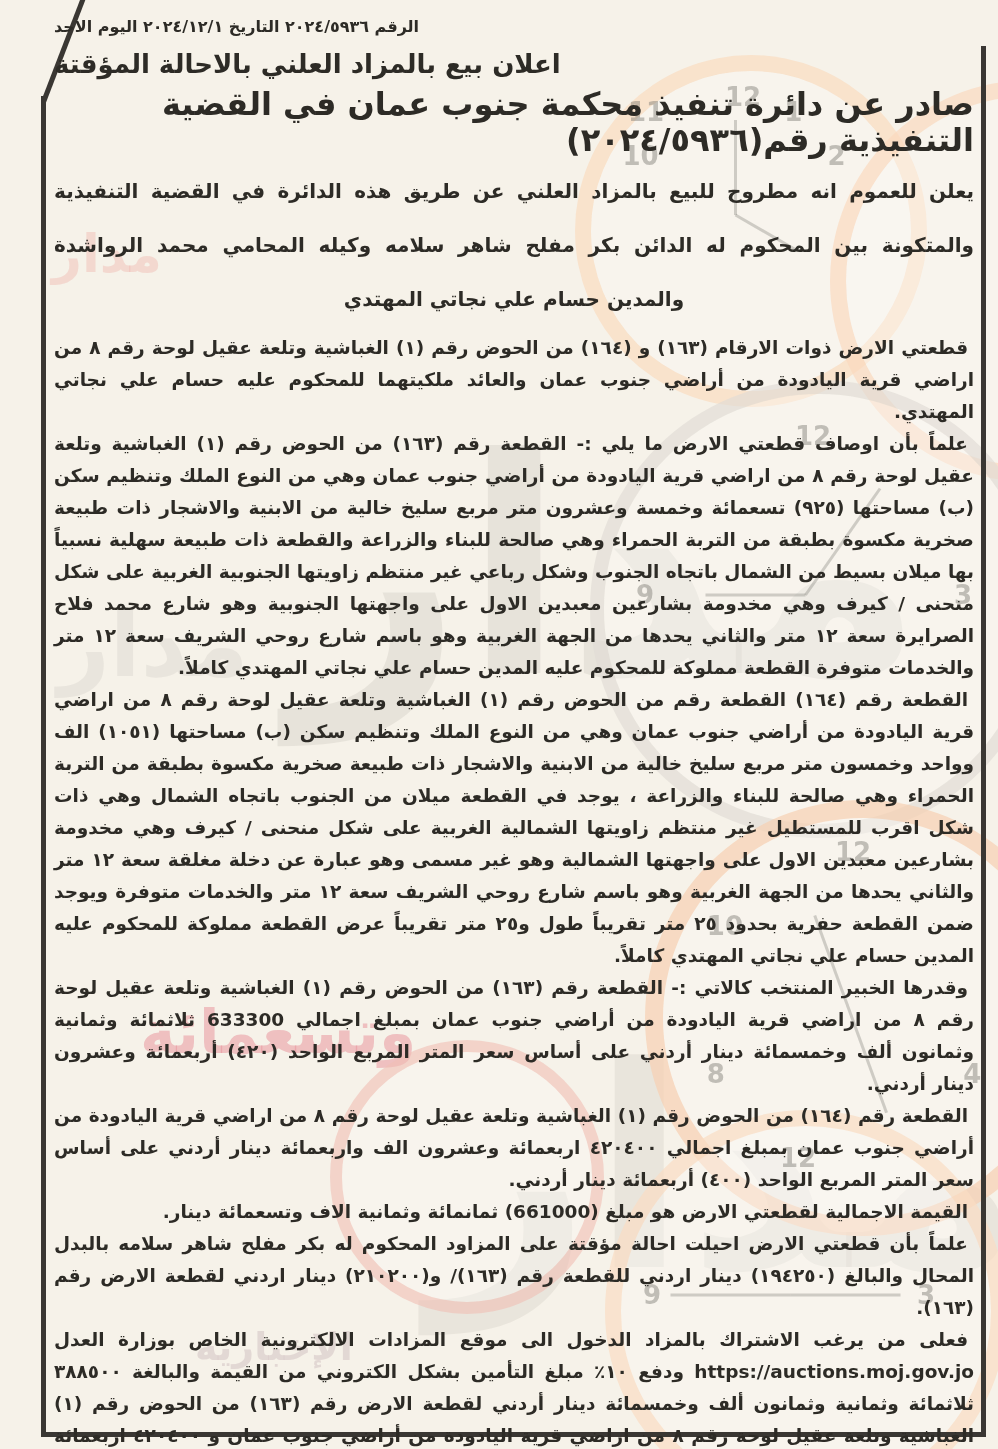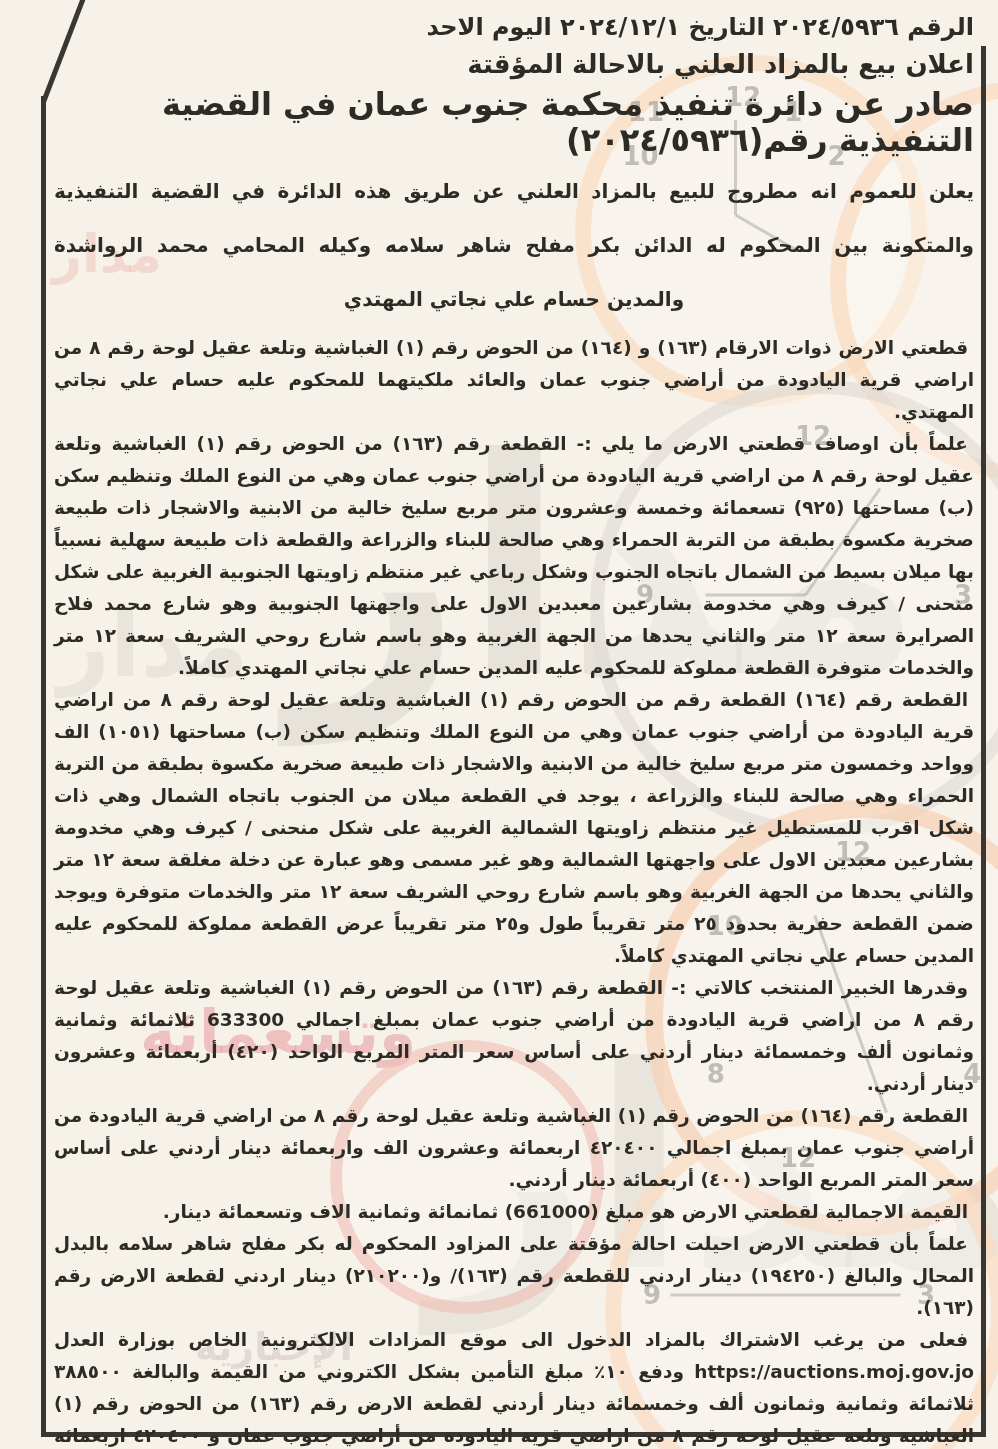--- a/index.html
+++ b/index.html
@@ -43,24 +43,24 @@
     left:41px;top:-10px;width:5px;height:112px;
     transform:rotate(21deg);transform-origin:50% 100%;
   }
   
   .content{
     position:absolute;z-index:3;
     top:14px;left:54px;right:24px;
     color:#2d2b26;font-weight:bold;
   }
   .meta{
-    font-size:24px;text-align:right;line-height:26px;margin-bottom:6px;
+    font-size:16px;text-align:left;line-height:26px;margin-bottom:6px;
   }
   .title{
-    font-size:26px;text-align:right;line-height:36px;margin:0 0 4px;
+    font-size:26px;text-align:left;line-height:36px;margin:0 0 4px;
   }
   .subtitle{
     font-size:32px;text-align:right;line-height:36px;margin:0 0 6px;
   }
   .intro{
     font-size:20px;line-height:54px;
     text-align:justify;text-align-last:center;
     margin:0 0 6px;
   }
   .bp{

